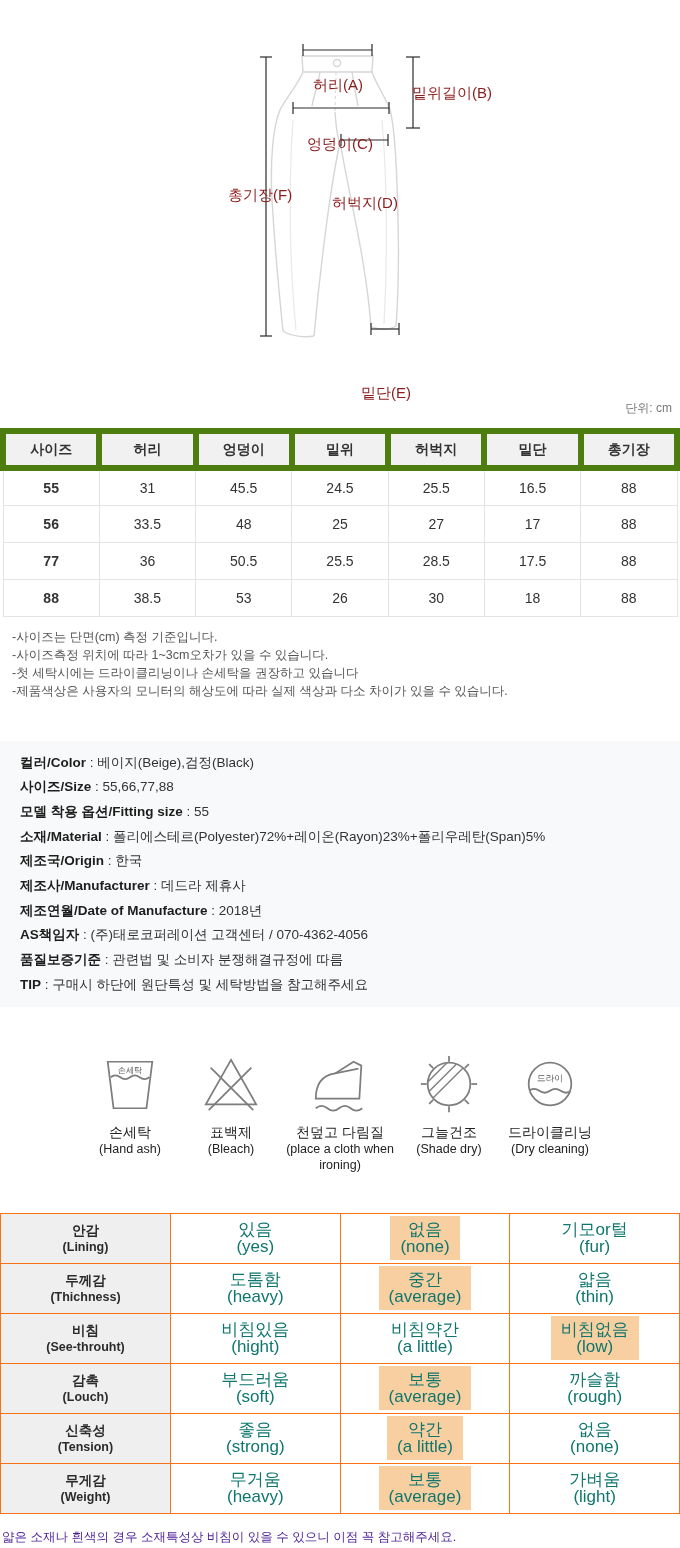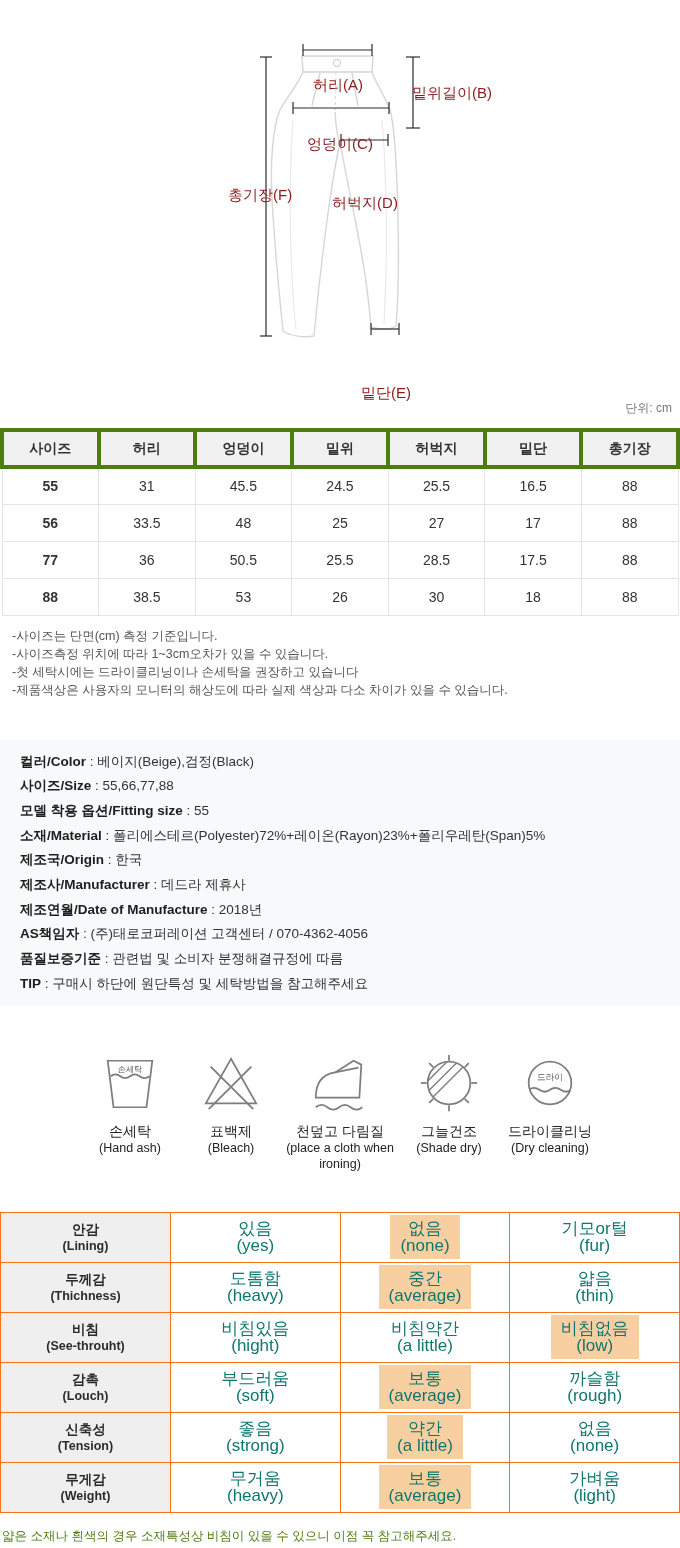--- a/index.html
+++ b/index.html
@@ -14,21 +14,21 @@
   .diagram { position:relative; width:680px; height:428px; }
   .diagram svg { position:absolute; left:0; top:0; }
   .dlabel { position:absolute; font-size:15px; color:#8b1c1c; white-space:nowrap; }
   .dlabel.center { transform:translateX(-50%);margin-top:48px; }
   .unit-note { position:absolute; right:8px; top:400px; font-size:12px; color:#777; }
 
   
   .size-table { width:100%; border-collapse:collapse; font-size:14px; table-layout:fixed; }
   .size-table th {
     background:#f1f1f1; font-weight:700; height:37px;
-    border:4px solid #4d7c0f; text-align:center; color:#333;
+    border:6px solid #4d7c0f; text-align:center; color:#333;
   }
   .size-table td {
     height:37px; text-align:center; border:1px solid #e4e4e4; color:#333;
   }
   .size-table td.size-col { font-weight:700; }
 
   
   .size-notes { padding:11px 10px 0 12px; }
   .size-notes li { list-style:none; font-size:12.5px; color:#555; line-height:18px; }
 
@@ -55,21 +55,21 @@
   .fabric-table th, .fabric-table td { border:1px solid #f97316; height:50px; text-align:center; vertical-align:middle; }
   .fabric-table th {
     width:170px; background:#efefef; font-size:13.5px; color:#2b2b2b;
   }
   .fabric-table th .en { font-size:12.5px; }
   .fabric-table td { font-size:17px; color:#0f766e; }
   .opt { display:inline-block; line-height:17px; padding:5px 10px; }
   .opt.sel { background:#f8cfa0; }
 
   
-  .bottom-note { padding:15px 6px 0 2px; font-size:12.5px; color:#4d7c0f; }
+  .bottom-note { padding:15px 6px 0 2px; font-size:12.5px; color:#4c1d95; }
 </style>
 </head>
 <body>
 
 <div class="diagram">
   <svg width="680" height="428" viewBox="0 0 680 428">
 
     <g stroke="#d6d6d6" stroke-width="1.4" fill="none">
       <path d="M302,56 L373,56 L372,72 L303,72 Z"></path>
       <circle cx="337" cy="63" r="3.5"></circle>

